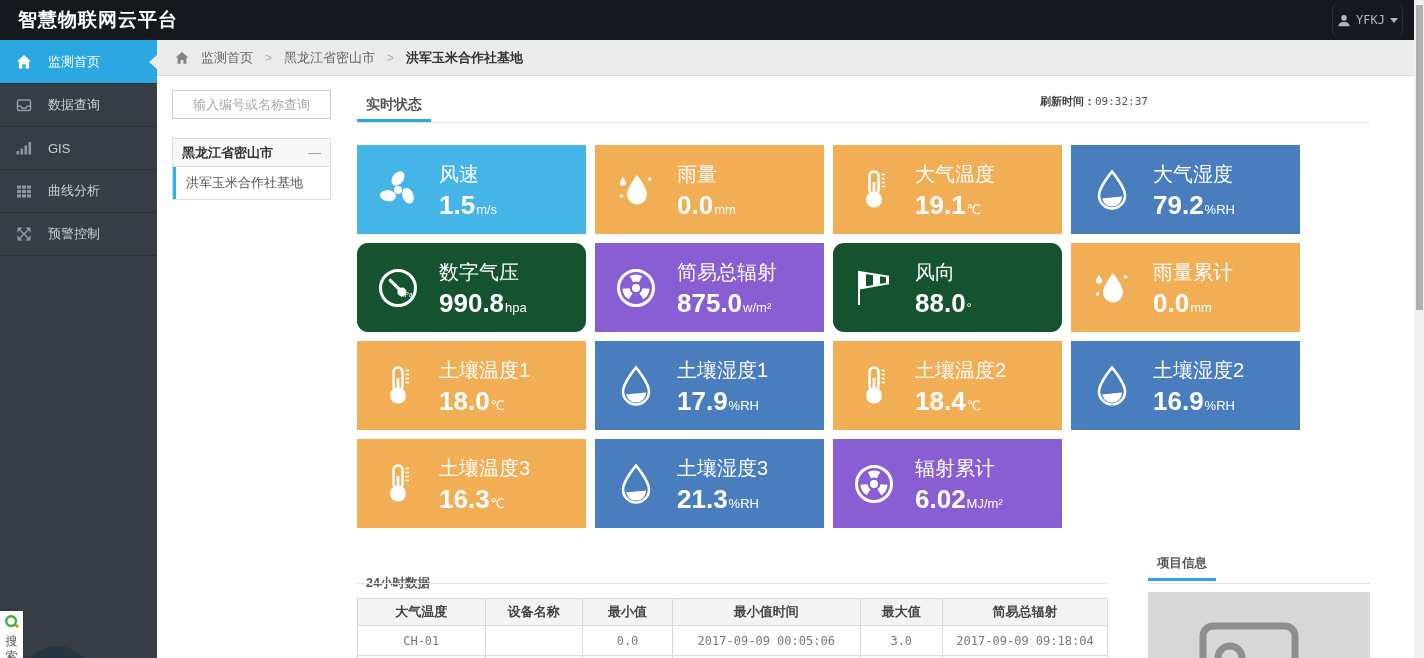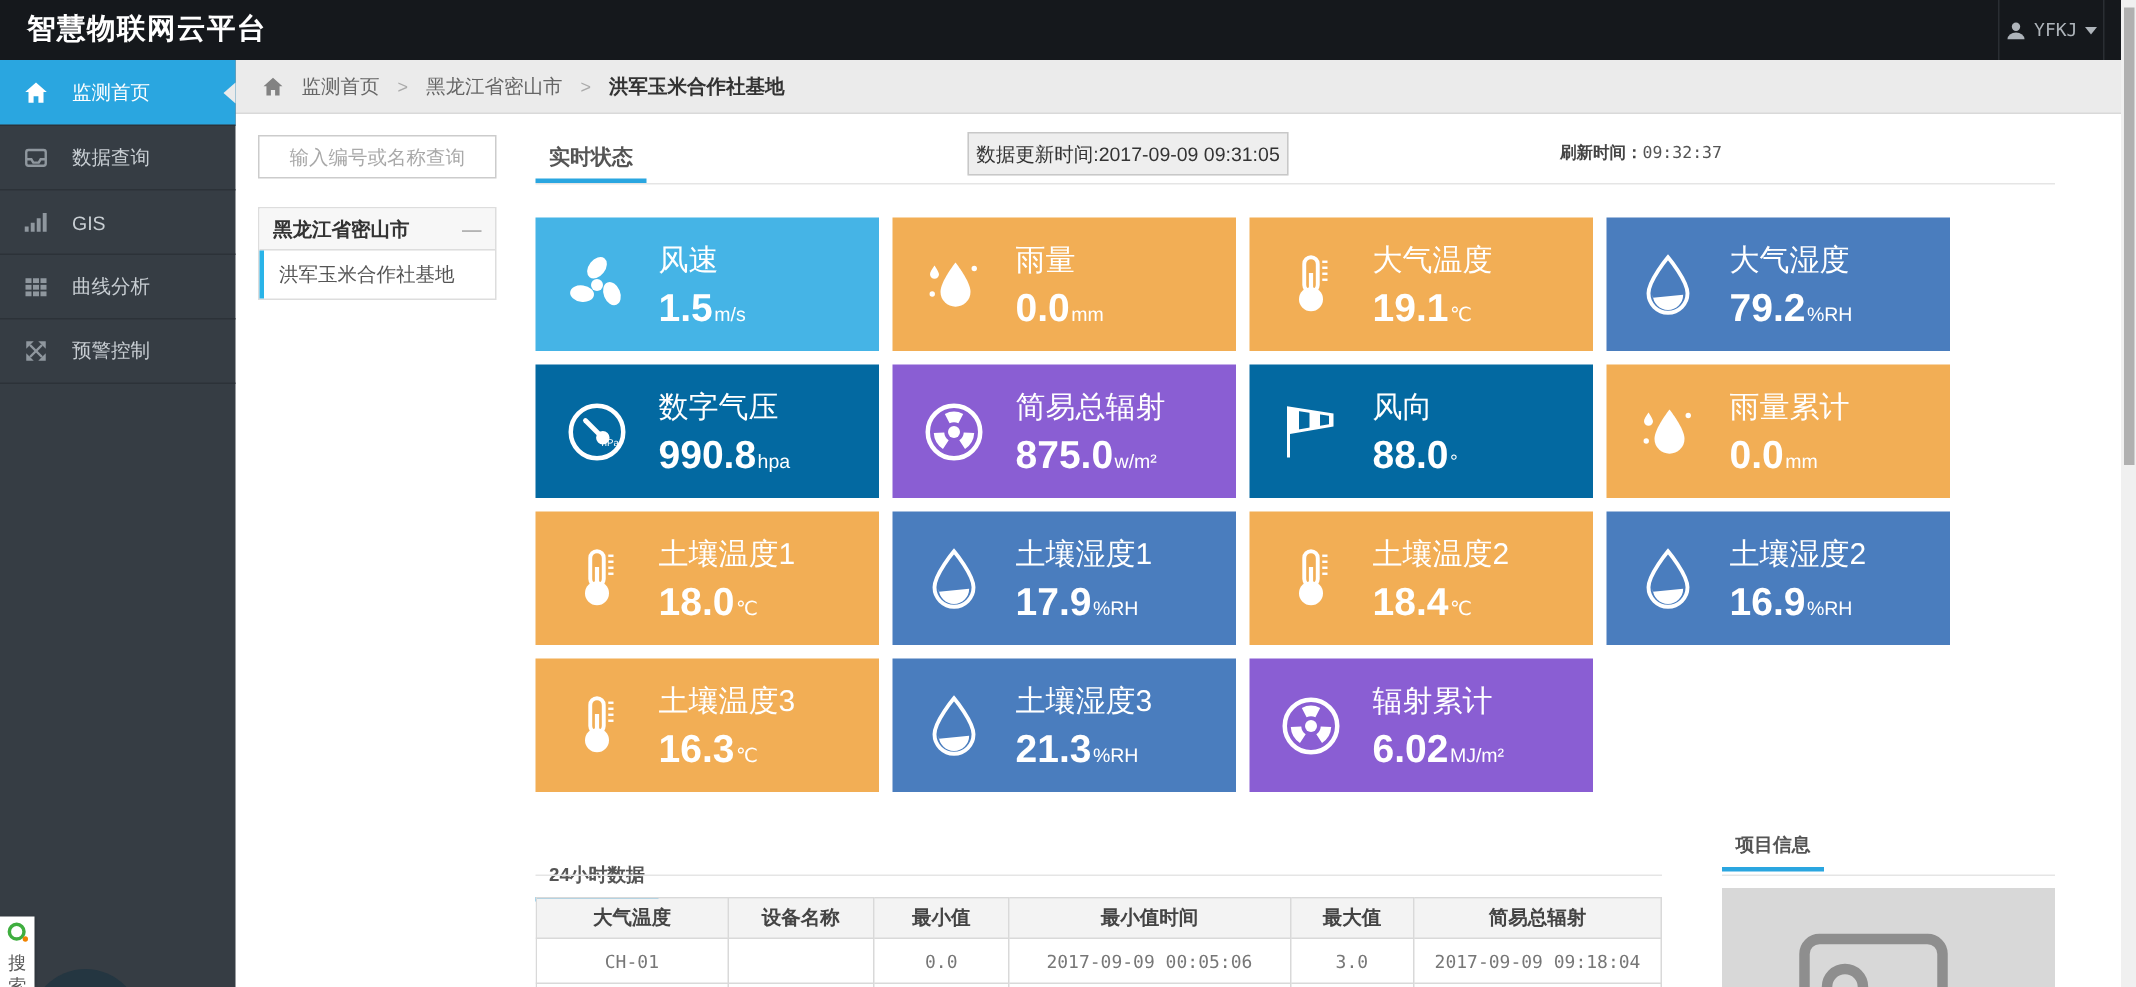--- a/index.html
+++ b/index.html
@@ -3,21 +3,21 @@
 <meta charset="utf-8">
 <style>
   * { margin:0; padding:0; box-sizing:border-box; }
   html,body { width:1424px; height:658px; overflow:hidden; }
   body { font-family:"Liberation Sans","DejaVu Sans",sans-serif; background:#fff; }
   #app { position:relative; width:1424px; height:658px; overflow:hidden; background:#fff; }
 
   
   .topbar { position:absolute; left:0; top:0; width:1414px; height:40px; background:#15181c; z-index:10; }
   .brand { position:absolute; left:18px; top:0; line-height:40px; color:#fff; font-size:19px; font-weight:bold; letter-spacing:1px; }
-  .userbox { position:absolute; right:11px; top:0; height:40px; width:71px; border-left:1px solid #2a2e33; border-right:1px solid #2a2e33; display:flex; align-items:center; justify-content:center; gap:5px; cursor:pointer; }
+  .userbox { position:absolute; right:11px; top:0; height:40px; width:71px; border-left:1px solid #2a2e33; border-right:1px solid #2a2e33; display:flex; align-items:center; justify-content:center; gap:5px; cursor:pointer;border-radius:11px; }
   .userbox .uname { color:#aeb4ba; font-size:12px; font-family:"DejaVu Sans Mono",monospace; }
   .caret { width:0; height:0; border-left:4px solid transparent; border-right:4px solid transparent; border-top:5px solid #aeb4ba; }
 
   
   .sidebar { position:absolute; left:0; top:40px; width:157px; height:618px; background:#363d44; z-index:9; }
   .side-item { position:relative; height:43px; border-bottom:1px solid #2c3238; display:flex; align-items:center; cursor:pointer; }
   .side-item .s-ico { width:16px; height:16px; margin-left:16px; }
   .side-item .s-lbl { margin-left:16px; font-size:13px; color:#c8ced3; }
   .side-item.active { height:44px; background:#2aa6e0; }
   .side-item.active .s-lbl { color:#fff; }
@@ -55,21 +55,21 @@
   .card { display:flex; align-items:center; color:#fff; }
   .card-icon { width:82px; display:flex; align-items:center; justify-content:center; flex:none; }
   .card-icon svg { width:48px; height:48px; }
   .card-label { font-size:20px; line-height:22px; margin-top:2px; }
   .card-valrow { display:flex; align-items:baseline; margin-top:7px; }
   .card-value { font-size:26px; font-weight:bold; line-height:26px; }
   .card-unit { font-size:13px; margin-left:1px; }
   .c-skyblue { background:#45b4e6; }
   .c-orange  { background:#f2ae55; }
   .c-blue    { background:#4a7dbe; }
-  .c-green   { background:#0369a1; }
+  .c-green   { background:#14532d;border-radius:11px; }
   .c-purple  { background:#8a5ed3; }
 
   
   .tab.h24-tab { left:357px; top:569px; height:32px; line-height:29px; font-size:12.5px; }
   .tab-line.h24 { left:357px; top:583px; width:751px; }
   .tab.proj-tab { left:1148px; top:549px; height:32px; line-height:29px; font-size:12.5px; }
   .tab-line.proj { left:1148px; top:583px; width:222px; }
 
   .table-wrap { position:absolute; left:357px; top:598px; width:751px; height:60px; overflow:hidden; }
   table.data { width:751px; border-collapse:collapse; table-layout:fixed; }
@@ -240,21 +240,20 @@
   <div class="tree">
     <div class="tree-head">
       <span class="t-lbl">黑龙江省密山市</span>
       <span class="t-min">—</span>
     </div>
     <div class="tree-child">洪军玉米合作社基地</div>
   </div>
 
   <div class="tab rt-tab"><span class="tb">实时状态</span></div>
   <div class="tab-line top"></div>
-  <div class="upd-btn">数据更新时间:2017-09-09 09:31:05</div>
   <div class="refresh">
     <span class="r-lbl">刷新时间：</span><span class="r-time">09:32:37</span>
   </div>
 
   <div class="cards">
 
     <div class="card c-skyblue">
       <div class="card-icon">
           <svg viewBox="0 0 48 48">
             <use href="#sym-fan"></use>

